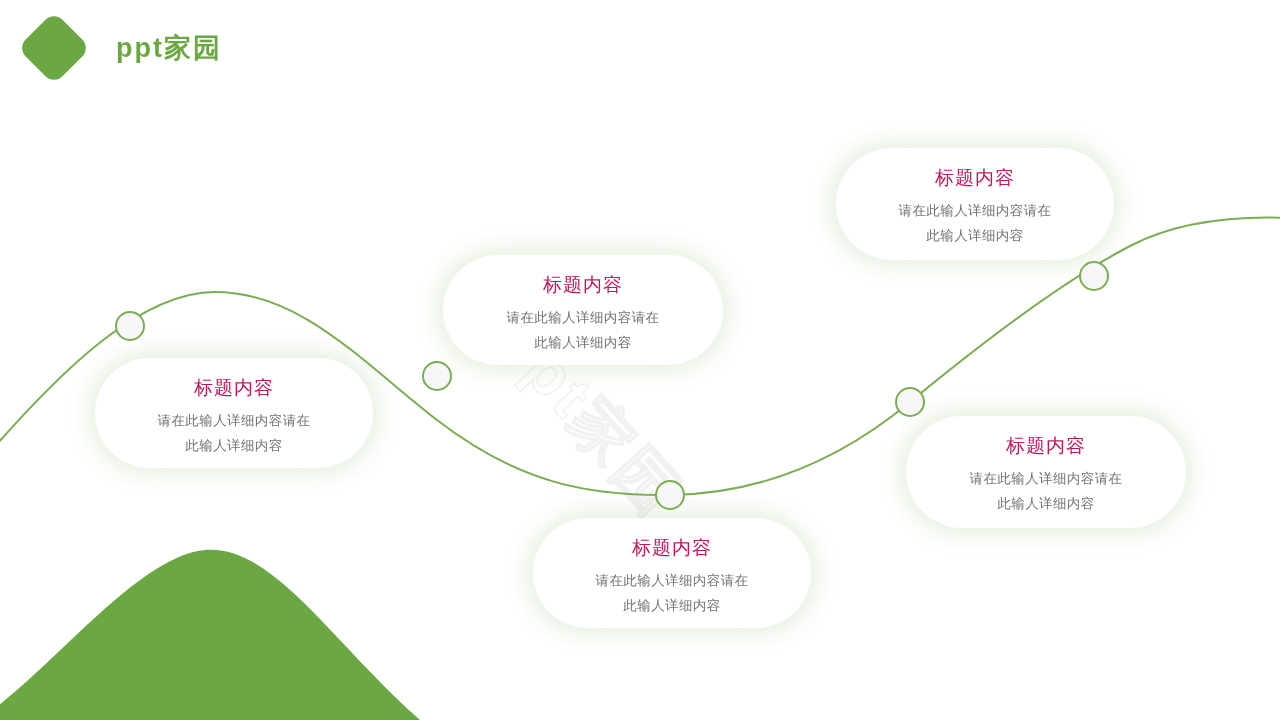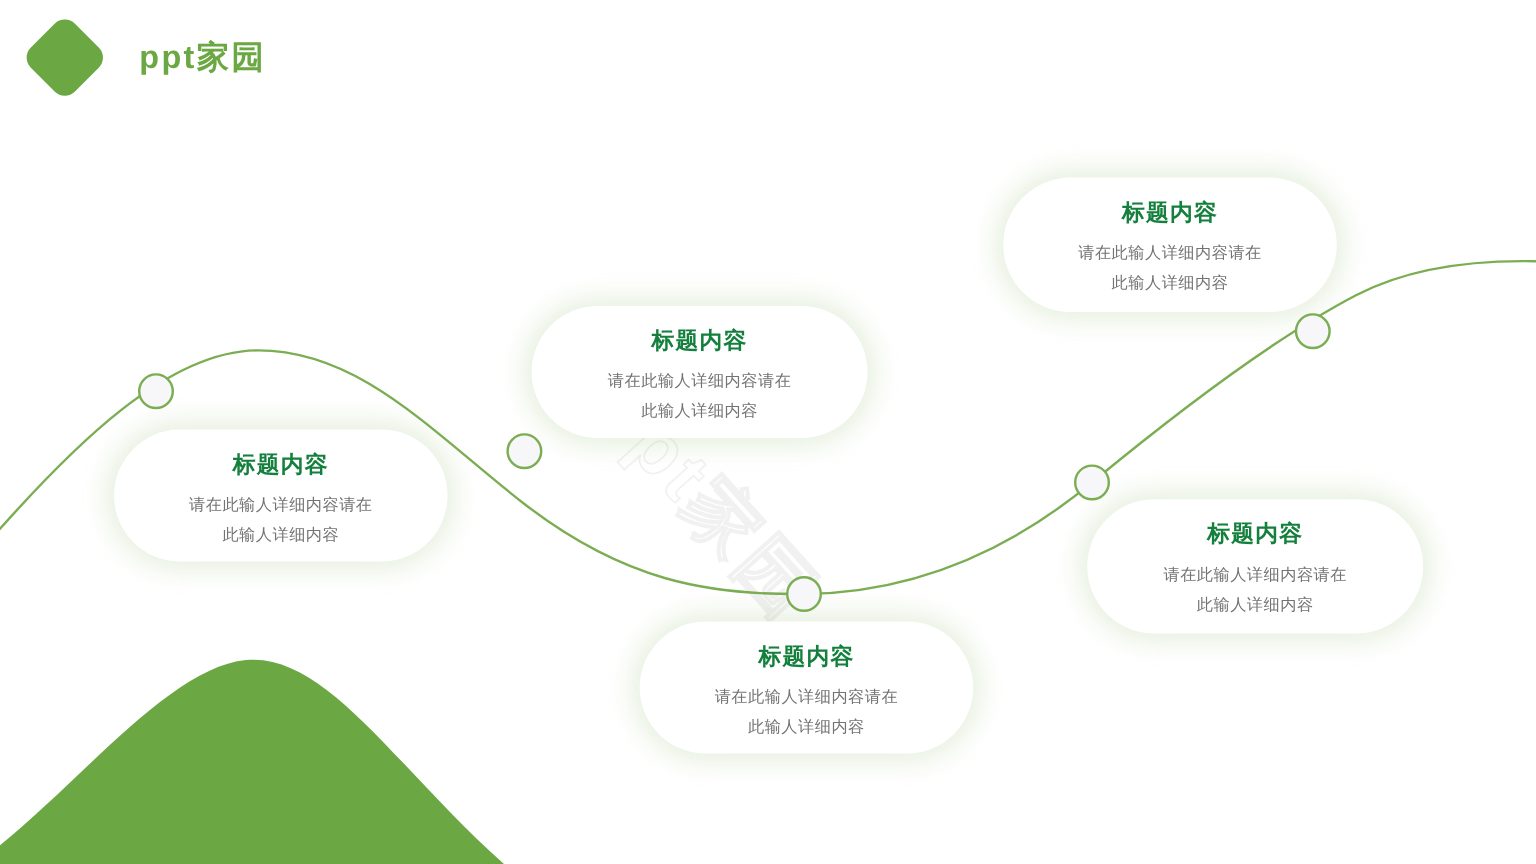--- a/index.html
+++ b/index.html
@@ -79,22 +79,22 @@
   .card {
     position:absolute;
     background:#ffffff;
     border-radius:56px;
     box-shadow:0 0 22px 6px rgba(123,173,83,0.20);
     padding:18px 26px 16px 26px;
     text-align:center;
   }
   .card-title {
     font-size:19px;
-    font-weight:bold;
-    color:#15803d;
+    font-weight:normal;
+    color:#be185d;
     letter-spacing:1px;
     line-height:1.25;
     margin-bottom:9px;
   }
   .card-body {
     font-size:13.5px;
     color:#737373;
     line-height:1.85;
     letter-spacing:0.4px;
     max-width:210px;

